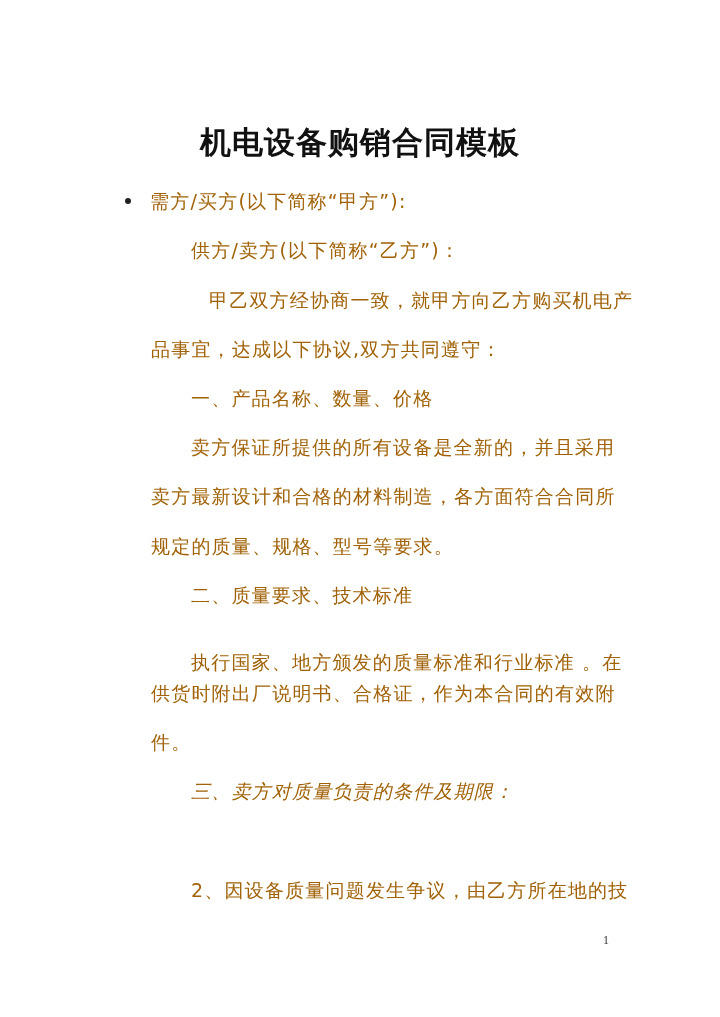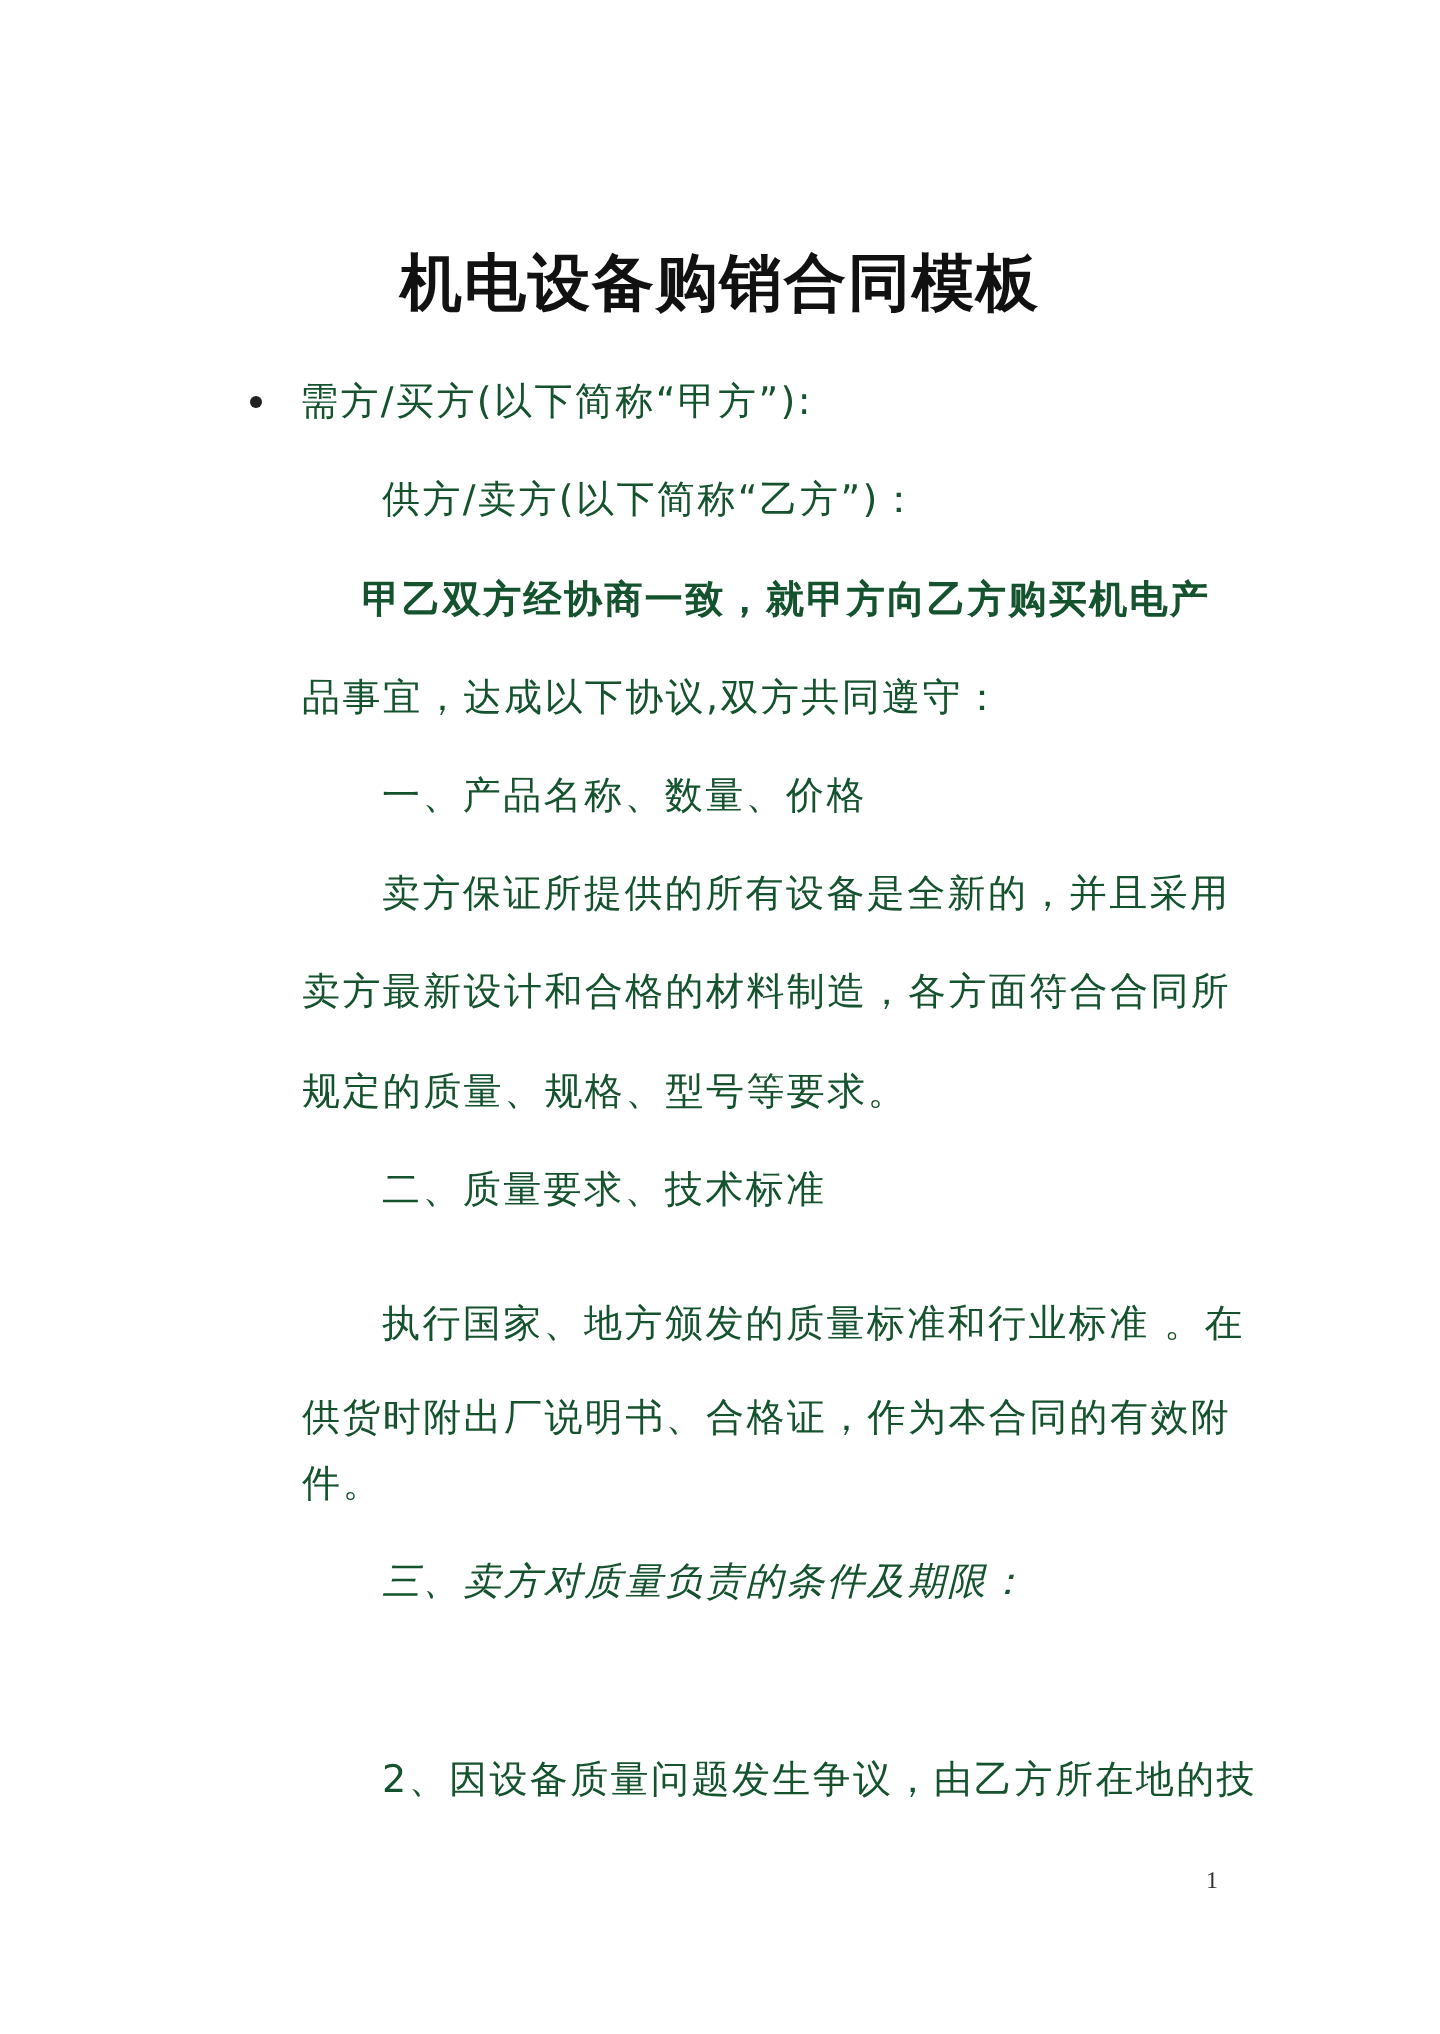--- a/index.html
+++ b/index.html
@@ -33,21 +33,21 @@
       letter-spacing: 1px;
       color: #111;
       line-height: 40px;
     }
     .line {
       position: absolute;
       font-size: 19px;
       line-height: 26px;
       white-space: nowrap;
       letter-spacing: 1.2px;
-      color: #14532d;
+      color: #a16207;
     }
     .bullet {
       position: absolute;
       left: 125px;
       top: 198px;
       width: 6px;
       height: 6px;
       border-radius: 50%;
       background: #222;
     }
@@ -64,27 +64,27 @@
 <body>
 
 <div class="page">
 
   <div class="title">机电设备购销合同模板</div>
 
   <span class="bullet"></span>
 
   <div class="line" style="left:150px; top:188px;">需方/买方(以下简称“甲方”):</div>
   <div class="line" style="left:191px; top:237px;">供方/卖方(以下简称“乙方”)：</div>
-  <div class="line" style="left:181px; top:287px;font-weight:bold;">甲乙双方经协商一致，就甲方向乙方购买机电产</div>
+  <div class="line" style="left:209px; top:287px;">甲乙双方经协商一致，就甲方向乙方购买机电产</div>
   <div class="line" style="left:151px; top:336px;">品事宜，达成以下协议,双方共同遵守：</div>
   <div class="line" style="left:191px; top:385px;">一、产品名称、数量、价格</div>
   <div class="line" style="left:151px; top:483px;">卖方最新设计和合格的材料制造，各方面符合合同所</div>
   <div class="line" style="left:191px; top:434px;">卖方保证所提供的所有设备是全新的，并且采用</div>
   <div class="line" style="left:151px; top:533px;">规定的质量、规格、型号等要求。</div>
   <div class="line" style="left:191px; top:582px;">二、质量要求、技术标准</div>
   <div class="line" style="left:191px; top:631px;margin-top:18px;">执行国家、地方颁发的质量标准和行业标准 。在</div>
-  <div class="line" style="left:151px; top:696px;">供货时附出厂说明书、合格证，作为本合同的有效附</div>
+  <div class="line" style="left:151px; top:680px;">供货时附出厂说明书、合格证，作为本合同的有效附</div>
   <div class="line" style="left:151px; top:729px;">件。</div>
   <div class="line" style="left:191px; top:778px;font-style:italic;">三、卖方对质量负责的条件及期限：</div>
   <div class="line" style="left:191px; top:877px;">2、因设备质量问题发生争议，由乙方所在地的技</div>
 
   <div class="page-number">1</div>
 </div>
 
 </body></html>

